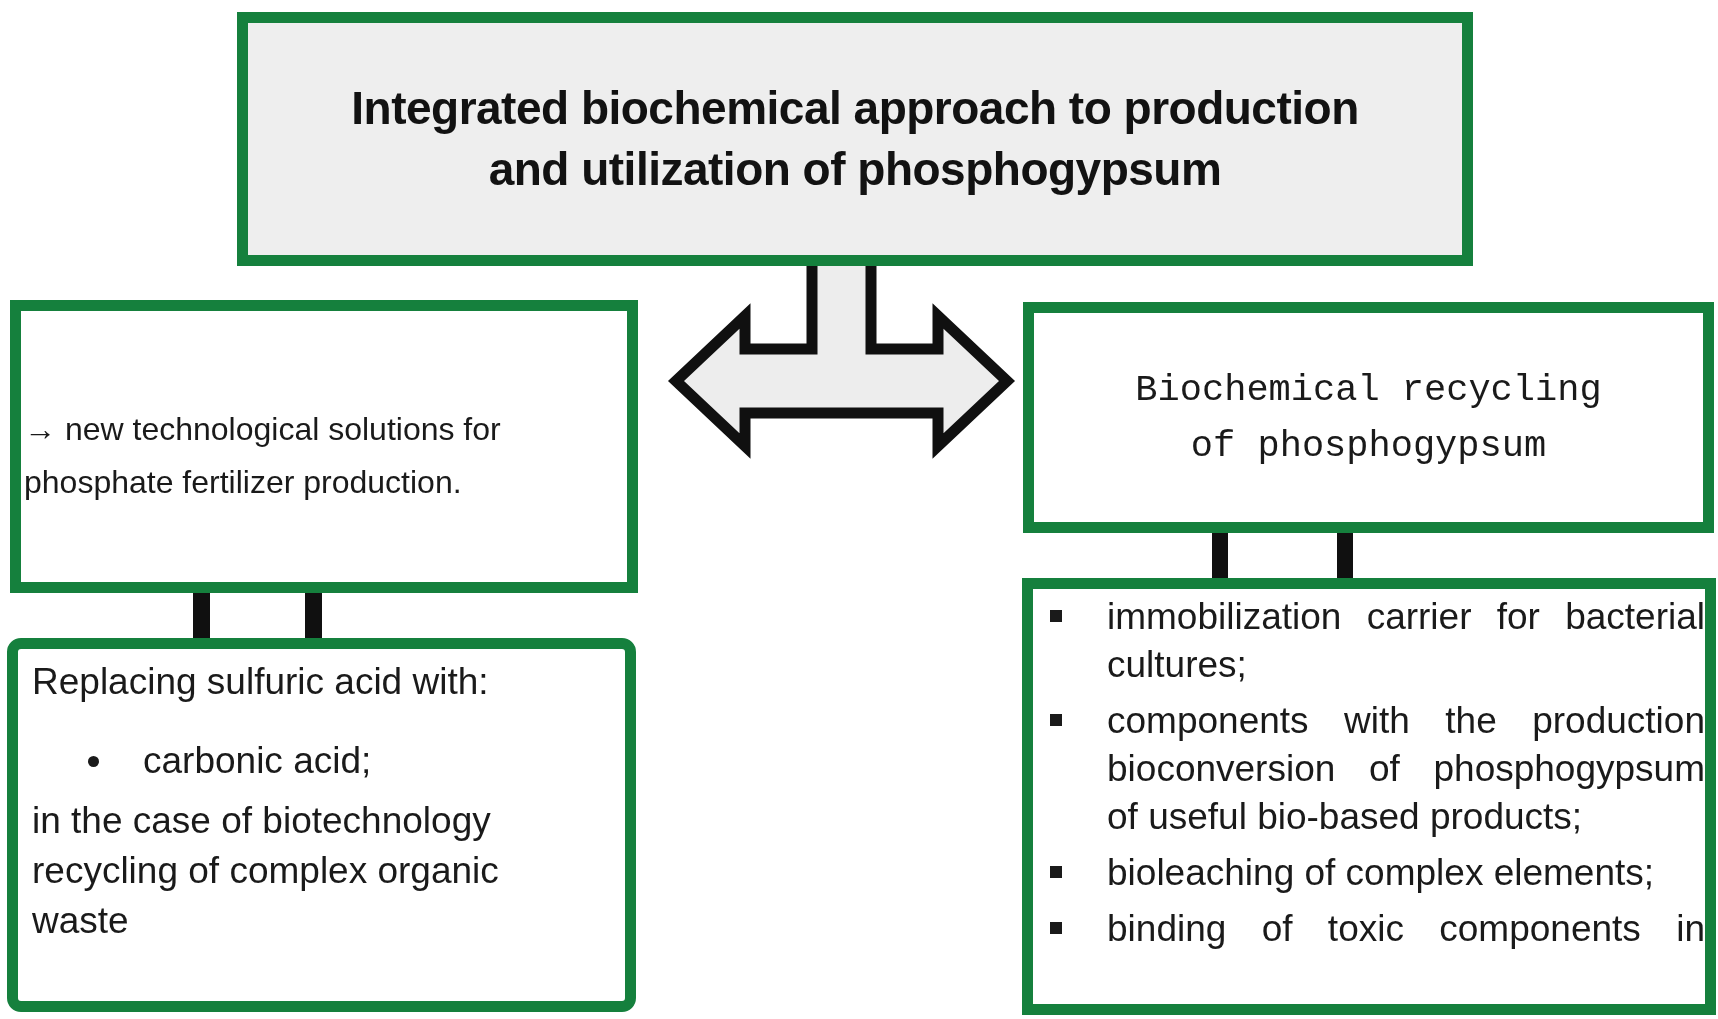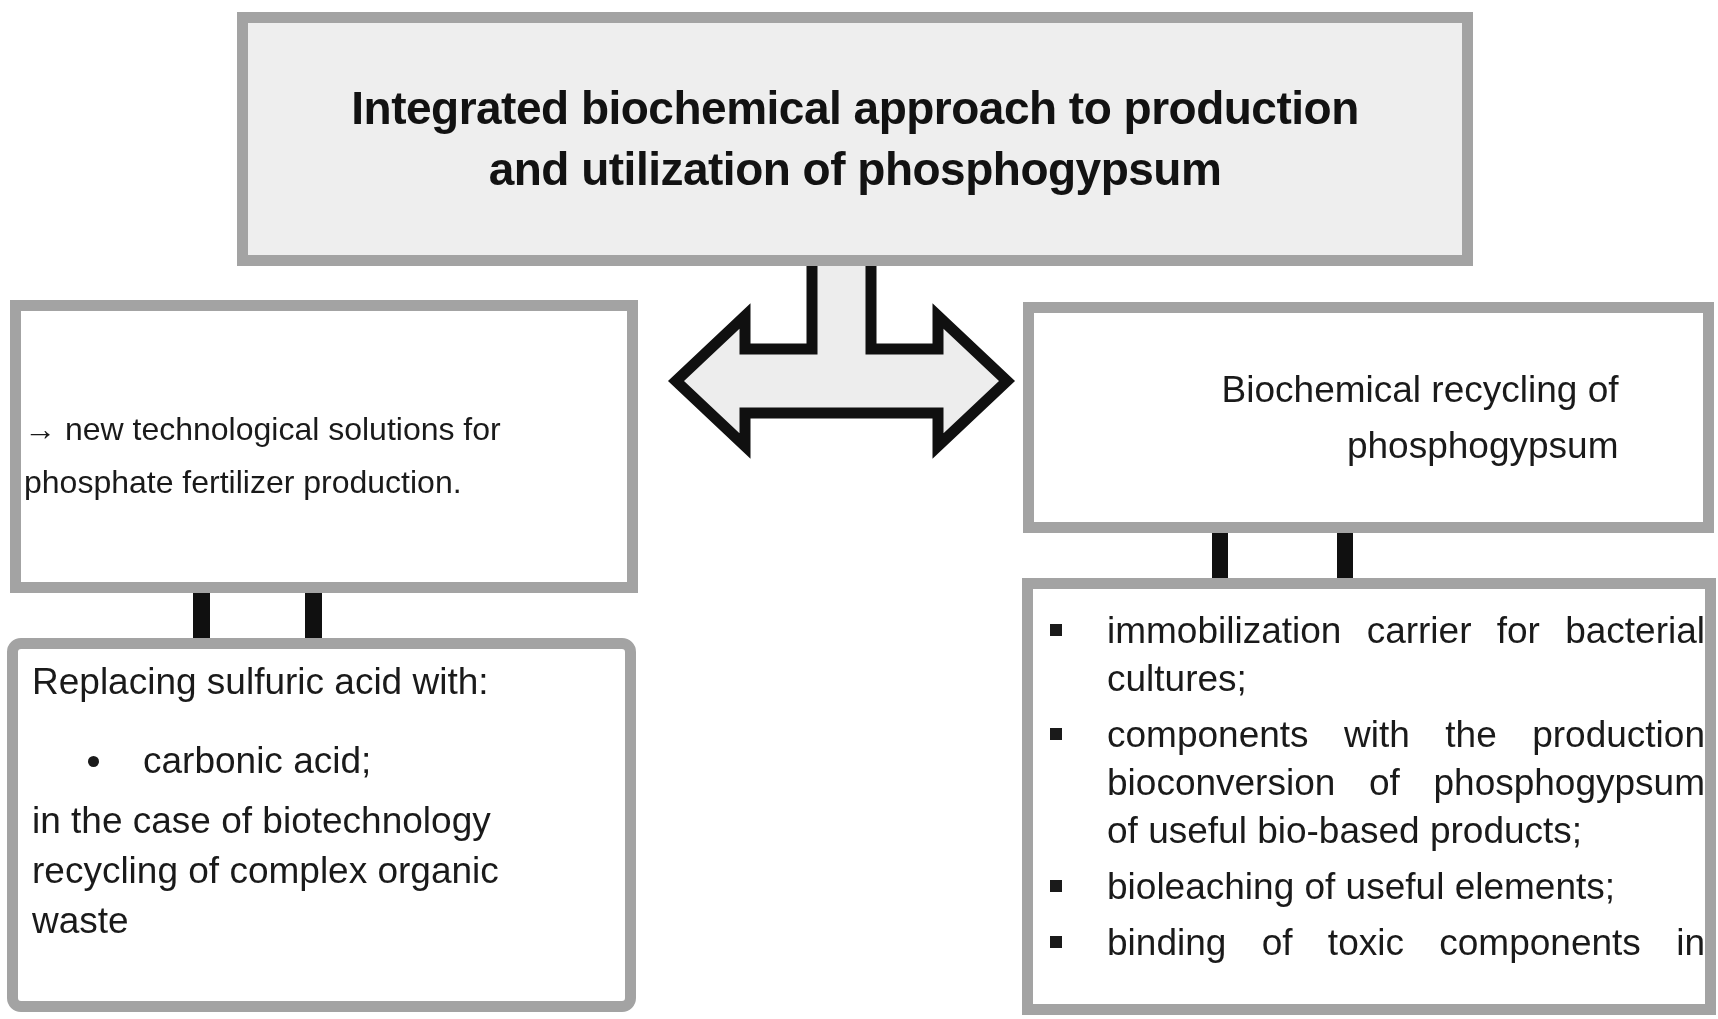--- a/index.html
+++ b/index.html
@@ -12,21 +12,21 @@
     width: 1718px;
     height: 1019px;
     background: #ffffff;
     font-family: "Liberation Sans", "DejaVu Sans", sans-serif;
     color: #1a1a1a;
     overflow: hidden;
   }
   .box {
     position: absolute;
     box-sizing: border-box;
-    border: 11px solid #a3a3a3;
+    border: 11px solid #15803d;
     background: #ffffff;
   }
   
   .top-box {
     left: 237px; top: 12px;
     width: 1236px; height: 254px;
     background: #eeeeee;
     display: flex;
     flex-direction: column;
     align-items: center;
@@ -82,22 +82,23 @@
   .right-box {
     left: 1023px; top: 302px;
     width: 691px; height: 231px;
     display: flex;
     align-items: center;
     justify-content: center;
   }
   .right-heading {
     font-size: 37px;
     line-height: 56px;
-    text-align: right;
+    text-align: center;
     max-width: 500px;
+    font-family: Liberation Mono, monospace;
   }
   
   .bl-box {
     left: 7px; top: 638px;
     width: 629px; height: 374px;
     padding: 8px 14px;
     font-size: 37px;
     border-radius: 14px;
   }
   .bl-heading { line-height: 50px; }
@@ -117,21 +118,21 @@
   }
   .bl-footer {
     margin-top: 10px;
     line-height: 50px;
     max-width: 545px;
   }
   
   .br-box {
     left: 1022px; top: 578px;
     width: 694px; height: 437px;
-    padding-top: 18px;
+    padding-top: 4px;
     font-size: 37px;
   }
   .sq-item {
     display: flex;
     align-items: flex-start;
     margin-bottom: 8px;
   }
   .sq-bullet {
     flex: 0 0 auto;
     width: 12px; height: 12px;
@@ -200,21 +201,21 @@
       <div class="sq-lines">
         <div class="jline">components with the production</div>
         <div class="jline">bioconversion of phosphogypsum</div>
         <div class="lline">of useful bio-based products;</div>
       </div>
     </div>
 
     <div class="sq-item">
       <span class="sq-bullet"></span>
       <div class="sq-lines">
-        <div class="lline">bioleaching of useful elements;</div>
+        <div class="lline">bioleaching of complex elements;</div>
       </div>
     </div>
 
     <div class="sq-item">
       <span class="sq-bullet"></span>
       <div class="sq-lines">
         <div class="jline">binding of toxic components in</div>
       </div>
     </div>
 

